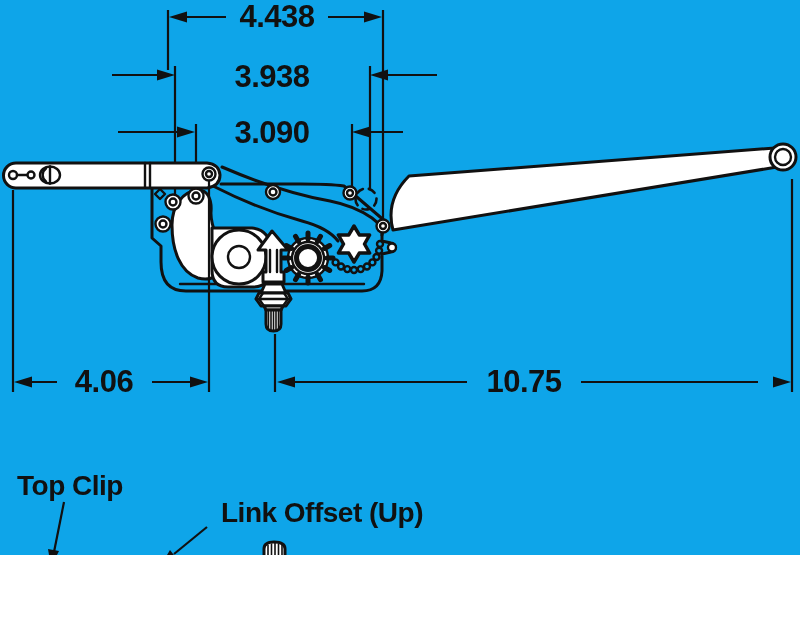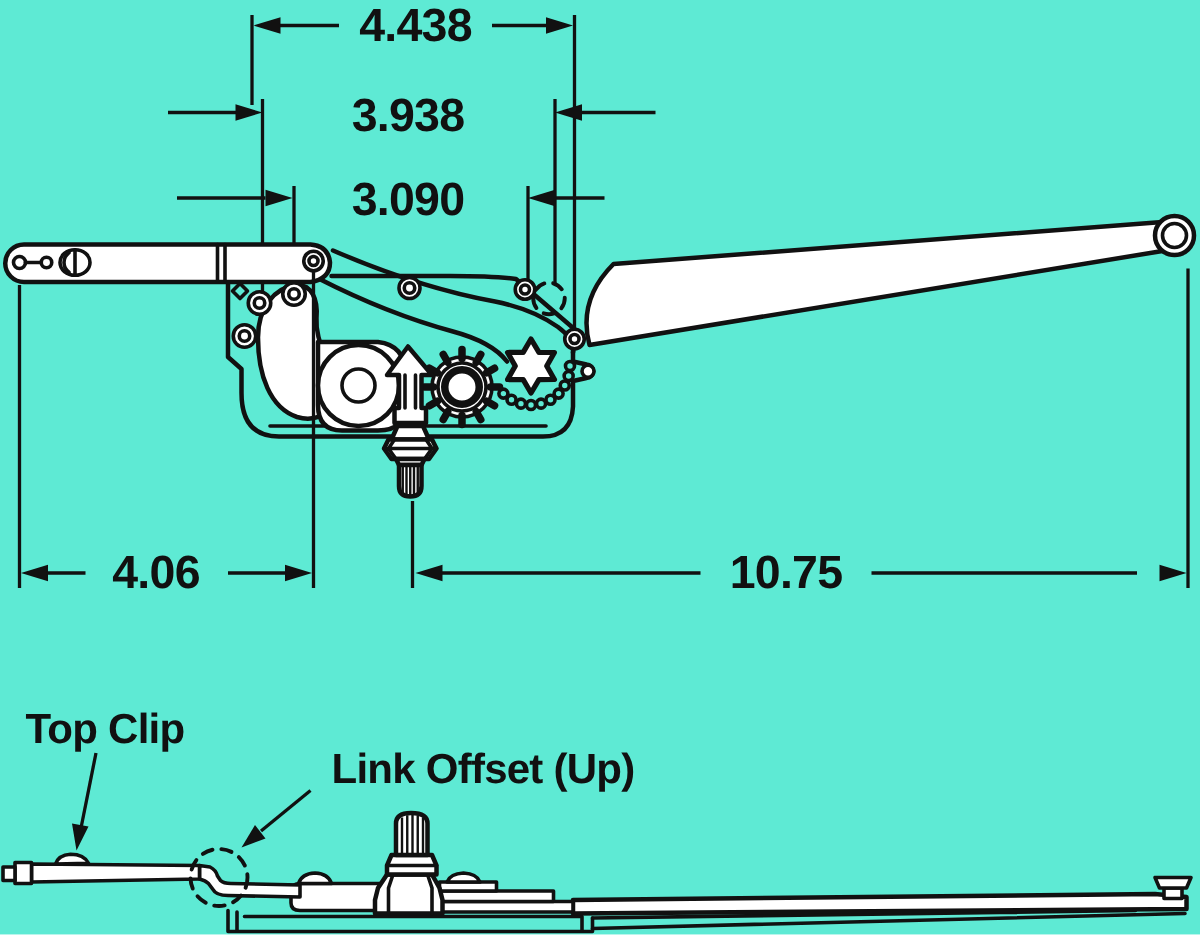--- a/index.html
+++ b/index.html
@@ -1,16 +1,16 @@
 <!DOCTYPE html>
 <html><head>
 <meta charset="utf-8">
 <style>
   html,body{margin:0;padding:0;background:#fff;}
-  .canvas{position:relative;width:800px;height:623px;background:#5eead4;overflow:hidden;text-align:right;}
+  .canvas{position:relative;width:800px;height:555px;background:#0ea5e9;overflow:hidden;text-align:right;}
   svg{display:block;}
   .dim-text{font-family:"Liberation Sans","DejaVu Sans",sans-serif;font-weight:700;font-size:31px;fill:#111;letter-spacing:-0.5px;}
   .label-text{font-family:"Liberation Sans","DejaVu Sans",sans-serif;font-weight:700;font-size:28px;fill:#111;letter-spacing:-0.5px;}
   .part{stroke:#111;stroke-width:3;fill:none;stroke-linecap:round;stroke-linejoin:round;}
   .part-f{stroke:#111;stroke-width:3;fill:#fff;stroke-linecap:round;stroke-linejoin:round;}
   .det{stroke:#111;stroke-width:2.4;fill:none;stroke-linecap:round;stroke-linejoin:round;}
   .det-f{stroke:#111;stroke-width:2.4;fill:#fff;stroke-linecap:round;stroke-linejoin:round;}
   .dim{stroke:#111;stroke-width:2.2;fill:none;}
   .ah{fill:#111;stroke:none;}
   .dash{stroke:#111;stroke-width:2.6;fill:none;stroke-dasharray:7 6;stroke-linecap:round;}

